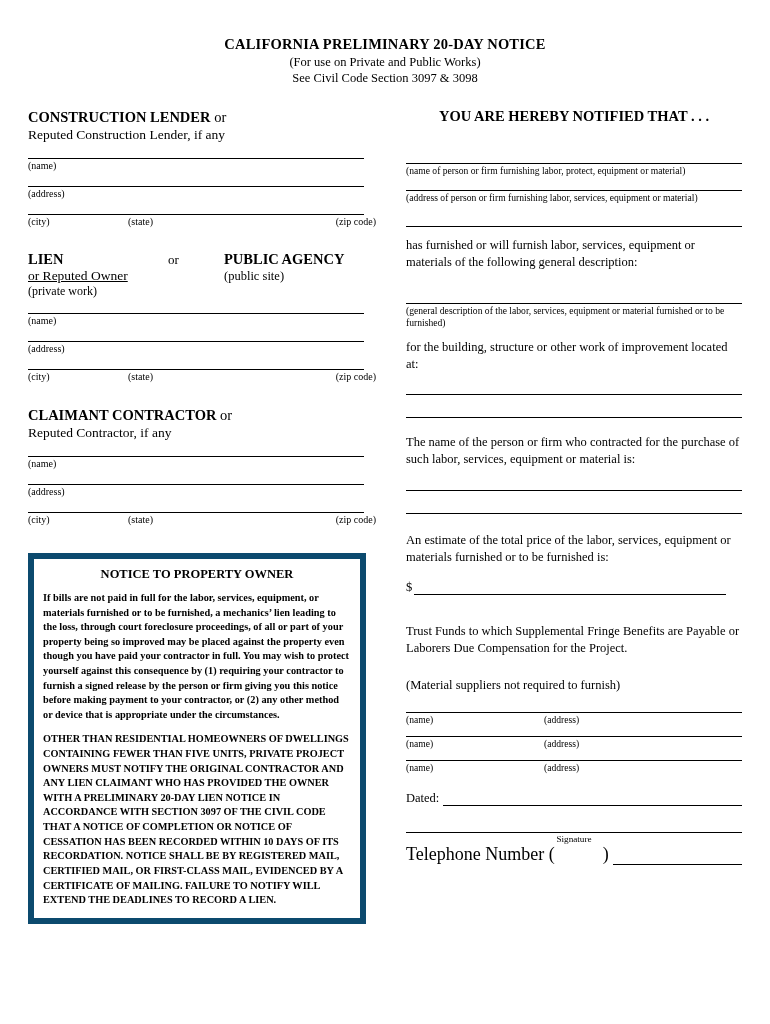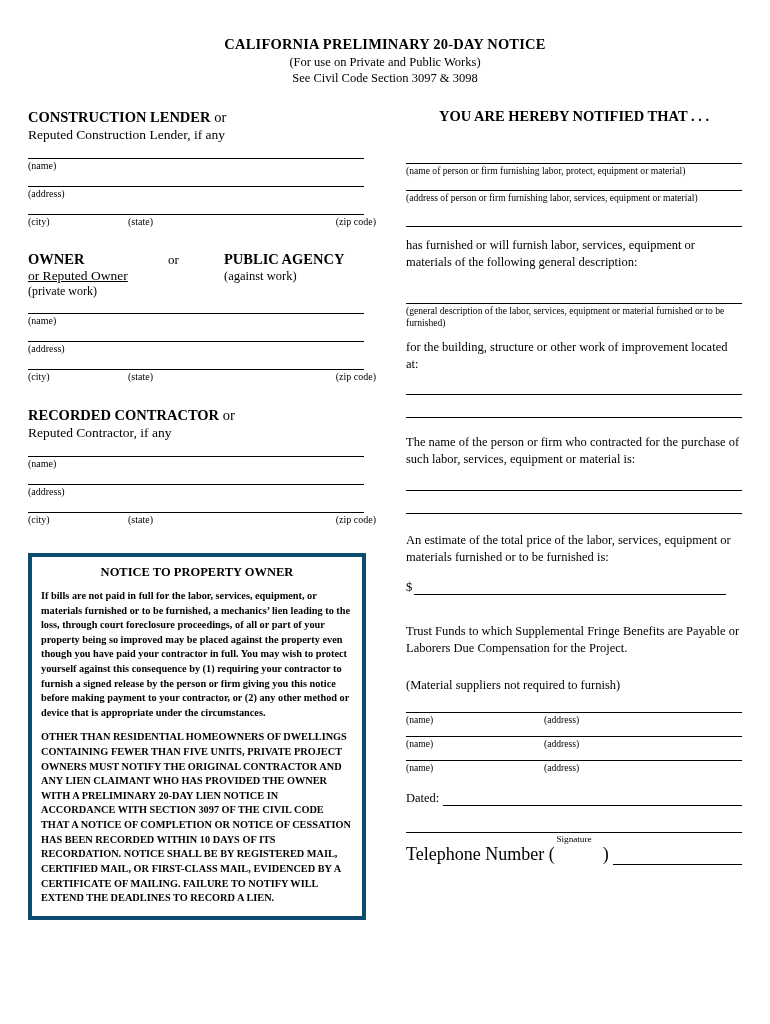--- a/index.html
+++ b/index.html
@@ -101,21 +101,21 @@
     font-size: 10px;
     margin-top: 1px;
     height: 13px;
   }
   .cap-row span { position: absolute; top: 0; }
   .cap-city { left: 0; }
   .cap-state { left: 100px; }
   .cap-zip { right: 4px; }
   
   .notice-box {
-    border: 4px solid #0c4a6e;
+    border: 6px solid #0c4a6e;
     margin-top: 26px;
     padding: 8px 9px 10px 9px;
     width: 338px;
     box-sizing: border-box;
   }
   .notice-title {
     text-align: center;
     font-weight: bold;
     font-size: 12.5px;
     margin-bottom: 9px;
@@ -220,27 +220,27 @@
           <div class="cap-row">
             <span class="cap-city">(city)</span>
             <span class="cap-state">(state)</span>
             <span class="cap-zip">(zip code)</span>
           </div>
         </div>
       </div>
 
       <div style="margin-top:22px">
         <div class="owner-row">
-          <span class="o1">OWNER</span>
+          <span class="o1">LIEN</span>
           <span class="o2">or</span>
           <span class="o3">PUBLIC AGENCY</span>
         </div>
         <div class="owner-row2">
           <span class="p1">or Reputed Owner</span>
-          <span class="p2">(against work)</span>
+          <span class="p2">(public site)</span>
         </div>
         <div class="blk-sub small">(private work)</div>
 
         <div class="field">
           <div class="rule short"></div>
           <div class="cap">(name)</div>
         </div>
         <div class="field">
           <div class="rule short"></div>
           <div class="cap">(address)</div>
@@ -250,21 +250,21 @@
           <div class="cap-row">
             <span class="cap-city">(city)</span>
             <span class="cap-state">(state)</span>
             <span class="cap-zip">(zip code)</span>
           </div>
         </div>
       </div>
 
       <div style="margin-top:22px">
         <div class="blk-head">
-          <span>RECORDED CONTRACTOR</span>
+          <span>CLAIMANT CONTRACTOR</span>
           <span class="thin">or</span>
         </div>
         <div class="blk-sub">Reputed Contractor, if any</div>
 
         <div class="field">
           <div class="rule short"></div>
           <div class="cap">(name)</div>
         </div>
         <div class="field">
           <div class="rule short"></div>

